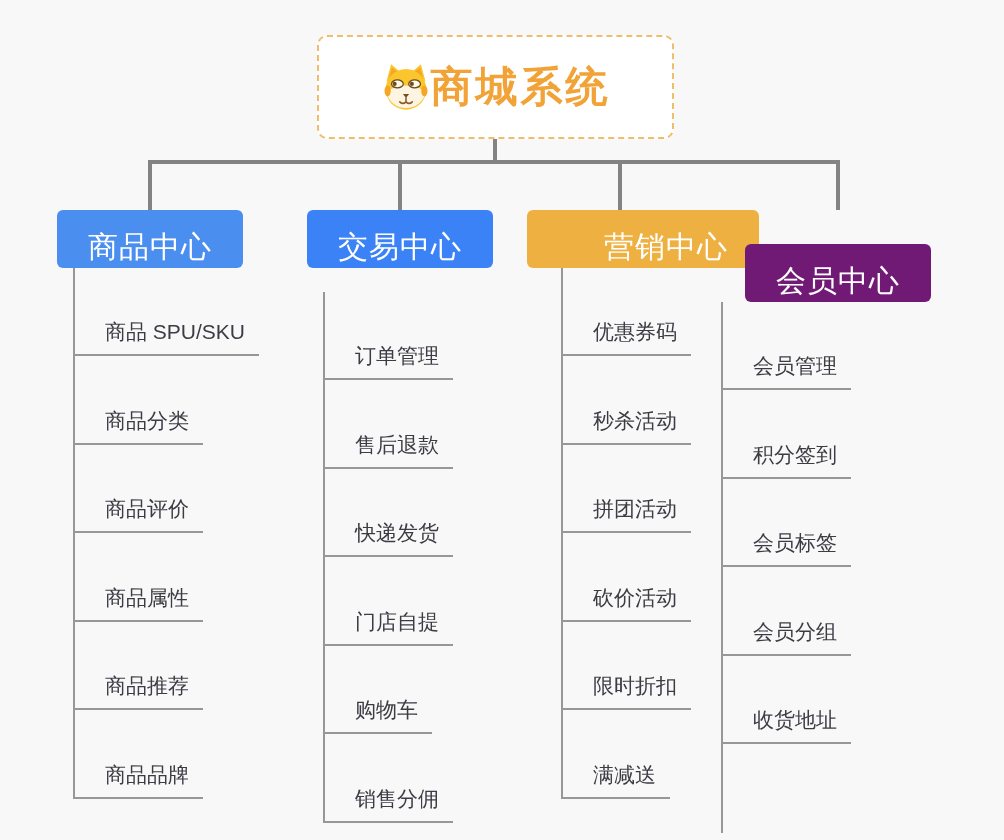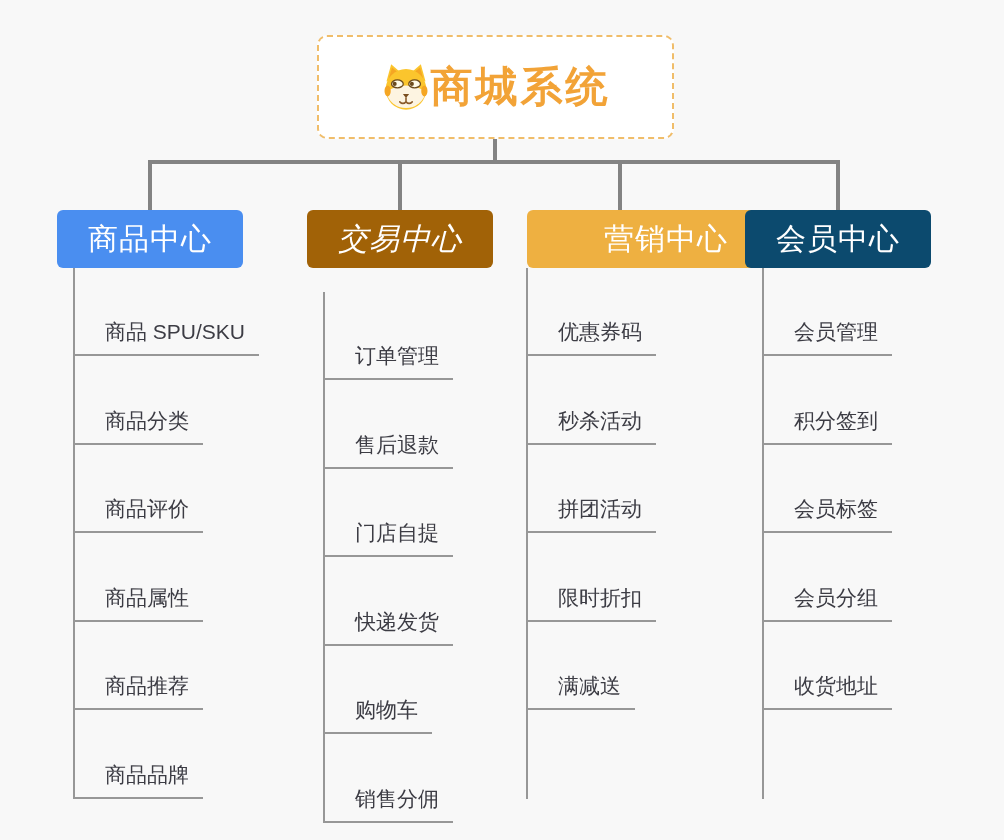--- a/index.html
+++ b/index.html
@@ -20,33 +20,33 @@
   .dog-icon{width:50px;height:50px;flex:0 0 auto;}
   
   .conn{position:absolute;background:#838383;}
   .conn-root-v{left:493px;top:139px;width:4px;height:25px;}
   .conn-h{left:148px;top:160px;width:692px;height:4px;}
   .conn-drop{top:160px;width:4px;height:50px;}
   .drop-0{left:148px;} .drop-1{left:398px;} .drop-2{left:618px;} .drop-3{left:836px;}
   
   .branch-node{
     position:absolute;top:210px;width:186px;height:58px;border-radius:6px;
-    display:flex;align-items:center;justify-content:center;
+    display:flex;align-items:flex-end;justify-content:center;
     color:#ffffff;font-size:30px;letter-spacing:1px;white-space:nowrap;
   }
   .branch-0{left:57px;background:#4a8ef0;}
-  .branch-1{left:307px;background:#a16207;font-style:italic;}
+  .branch-1{left:307px;background:#3b82f6;}
   .branch-2{left:527px;background:#eeb041;padding-left:46px;}
-  .branch-3{left:745px;background:#0c4a6e;}
+  .branch-3{left:745px;background:#701a75;margin-top:34px;}
   
   .leaf-col{
     position:absolute;top:268px;height:531px;width:230px;
     border-left:2px solid #979797;box-sizing:border-box;
   }
-  .col-0{left:73px;} .col-1{left:323px;margin-top:24px;} .col-2{left:526px;text-decoration:underline;} .col-3{left:762px;}
+  .col-0{left:73px;} .col-1{left:323px;margin-top:24px;} .col-2{left:561px;text-decoration:underline;} .col-3{left:721px;margin-top:34px;}
   .leaf{
     position:absolute;left:-2px;
     border-bottom:2px solid #979797;
     padding:0 14px 8px 32px;
     font-size:21px;color:#3c3c44;white-space:nowrap;
   }
   .leaf:nth-child(1){bottom:443px;}
   .leaf:nth-child(2){bottom:354px;}
   .leaf:nth-child(3){bottom:266px;}
   .leaf:nth-child(4){bottom:177px;}
@@ -101,30 +101,31 @@
   <div class="leaf">商品分类</div>
   <div class="leaf">商品评价</div>
   <div class="leaf">商品属性</div>
   <div class="leaf">商品推荐</div>
   <div class="leaf">商品品牌</div>
 </div>
 
 <div class="leaf-col col-1">
   <div class="leaf">订单管理</div>
   <div class="leaf">售后退款</div>
+  <div class="leaf">快递发货</div>
   <div class="leaf">门店自提</div>
-  <div class="leaf">快递发货</div>
   <div class="leaf">购物车</div>
   <div class="leaf">销售分佣</div>
 </div>
 
 <div class="leaf-col col-2">
   <div class="leaf">优惠券码</div>
   <div class="leaf">秒杀活动</div>
   <div class="leaf">拼团活动</div>
+  <div class="leaf">砍价活动</div>
   <div class="leaf">限时折扣</div>
   <div class="leaf">满减送</div>
 </div>
 
 <div class="leaf-col col-3">
   <div class="leaf">会员管理</div>
   <div class="leaf">积分签到</div>
   <div class="leaf">会员标签</div>
   <div class="leaf">会员分组</div>
   <div class="leaf">收货地址</div>

